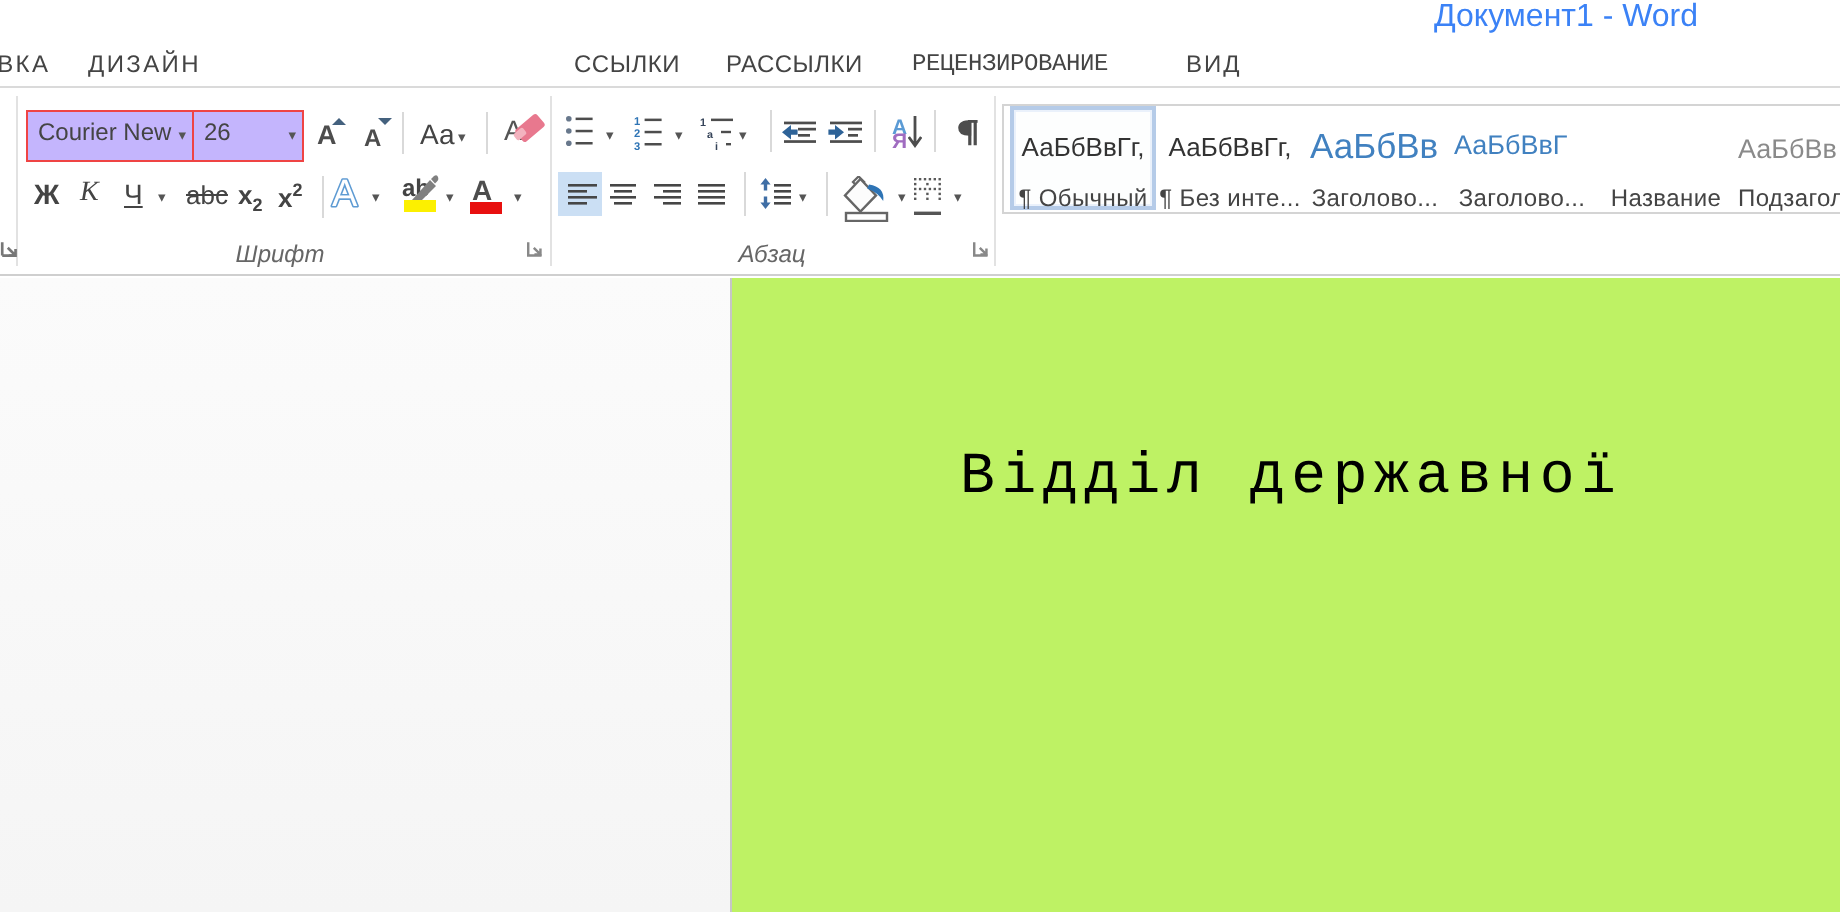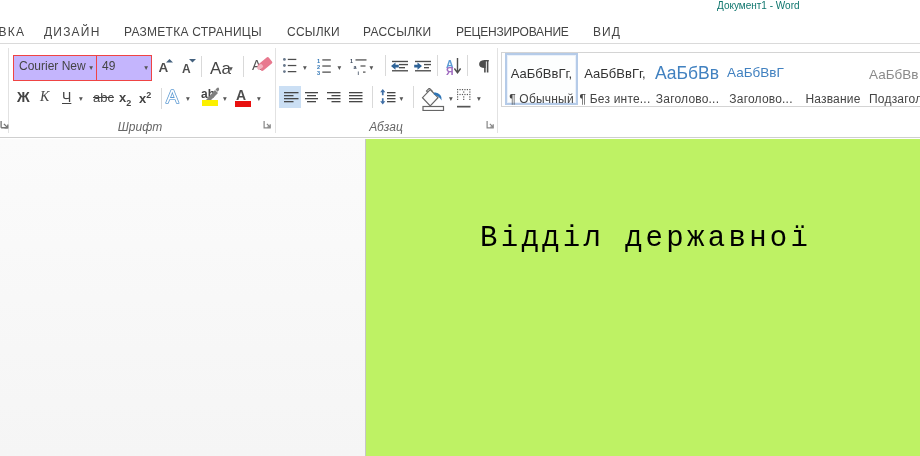--- a/index.html
+++ b/index.html
@@ -1,21 +1,21 @@
 <!DOCTYPE html>
 <html><head>
 <meta charset="utf-8">
 <style>
 * { margin:0; padding:0; box-sizing:border-box; -webkit-font-smoothing:antialiased; text-rendering:optimizeLegibility; }
 html,body { width:920px; height:456px; overflow:hidden; background:#fff;
   font-family:"Liberation Sans", sans-serif; }
 #app { position:relative; width:920px; height:456px; background:#fff; overflow:hidden; }
 .abs { position:absolute; }
 
-#title { position:absolute; left:717px; top:0px; font-size:10px; color:#0f766e; }
+#title { position:absolute; left:717px; top:0px; font-size:16px; color:#3b82f6; }
 
 .tab { position:absolute; top:25px; font-size:12px; color:#444; letter-spacing:0.25px; white-space:nowrap; }
 
 #ribbon { position:absolute; left:0; top:44px; width:920px; height:94px; background:#fff; }
 .vsep { position:absolute; width:1px; background:#e2e2e2; top:4px; height:85px; }
 .minisep { position:absolute; width:1px; background:#d9d9d9; height:21px; }
 .combo { position:absolute; border:1px solid #ef4444; background:#c4b5fd; height:26px; font-size:12px; color:#444; }
 .combo .txt { position:absolute; left:5px; top:3px; white-space:nowrap; }
 .drop { position:absolute; color:#555; font-size:7.5px; }
 .glabel { position:absolute; top:76px; font-size:12px; color:#662; color:#666; text-align:center;font-style:italic; }
@@ -35,53 +35,52 @@
   font-size:29px; letter-spacing:3.3px; color:#000; white-space:nowrap; }
 </style>
 </head>
 <body>
 <div id="app">
 
   <div id="title">Документ1 - Word</div>
 
   <div class="tab" style="left:-37px; letter-spacing:1.2px;">ВСТАВКА</div>
   <div class="tab" style="left:44px; letter-spacing:1.2px;">ДИЗАЙН</div>
-  <div class="tab" style="left:124px;">РАЗМЕТКА СТРАНИЦЫ</div>
   <div class="tab" style="left:287px;">ССЫЛКИ</div>
   <div class="tab" style="left:363px;">РАССЫЛКИ</div>
-  <div class="tab" style="left:456px; letter-spacing:-0.2px;">РЕЦЕНЗИРОВАНИЕ</div>
+  <div class="tab" style="left:456px; letter-spacing:-0.2px;font-family:Liberation Mono, monospace;">РЕЦЕНЗИРОВАНИЕ</div>
   <div class="tab" style="left:593px; letter-spacing:1px;">ВИД</div>
   <div class="abs" style="left:0; top:43px; width:920px; height:1px; background:#dadada;"></div>
 
   <div id="ribbon">
 
     <div class="vsep" style="left:8px;"></div>
     <div class="vsep" style="left:275px;"></div>
     <div class="vsep" style="left:497px;"></div>
 
     <div class="combo" style="left:13px; top:11px; width:84px;">
         <span class="txt">Courier New</span>
       <span class="drop" style="right:3px; top:7px;">▾</span>
       </div>
     <div class="combo" style="left:96px; top:11px; width:56px;">
-        <span class="txt">49</span>
+        <span class="txt">26</span>
       <span class="drop" style="right:3px; top:7px;">▾</span>
       </div>
 
     <div class="btxt" style="left:158.5px; top:16px; font-size:13.5px; font-weight:bold; color:#4d4d4d;">А</div>
     <svg class="abs" style="left:165.5px; top:15px;" width="7" height="3.5" viewBox="0 0 7 3.5">
         <path d="M3.5 0 L7 3.5 L0 3.5 Z" fill="#44617e"></path>
       </svg>
     <div class="btxt" style="left:182px; top:17.5px; font-size:12px; font-weight:bold; color:#4d4d4d;">А</div>
     <svg class="abs" style="left:188.5px; top:15px;" width="7" height="3.5" viewBox="0 0 7 3.5">
         <path d="M0 0 L7 0 L3.5 3.5 Z" fill="#44617e"></path>
       </svg>
     <div class="minisep" style="left:201px; top:12px;"></div>
 
-    <div class="btxt" style="left:210px; top:15px; font-size:17px;">Аа</div>
+    <div class="btxt" style="left:210px; top:15px; font-size:14px;">Аа</div>
     <span class="drop" style="left:229px; top:20px;">▾</span>
     <div class="minisep" style="left:243px; top:12px;"></div>
 
     <div class="btxt" style="left:252px; top:13px; font-size:14px; color:#555;">А</div>
     <div class="abs" style="left:258px; top:16px; width:14px; height:8px; background:#e8788e; transform:rotate(-40deg); border-radius:1.5px;"></div>
     <div class="abs" style="left:257px; top:21px; width:6px; height:4px; background:#f3b3bf; transform:rotate(-40deg); border-radius:1px;"></div>
 
     <div class="btxt" style="left:17px; top:45px; font-size:14px; font-weight:bold;">Ж</div>
     <div class="btxt" style="left:40px; top:45px; font-size:14px; font-style:italic; font-family:'Liberation Serif',serif;">К</div>
     <div class="btxt" style="left:62px; top:45px; font-size:14px; text-decoration:underline;">Ч</div>

